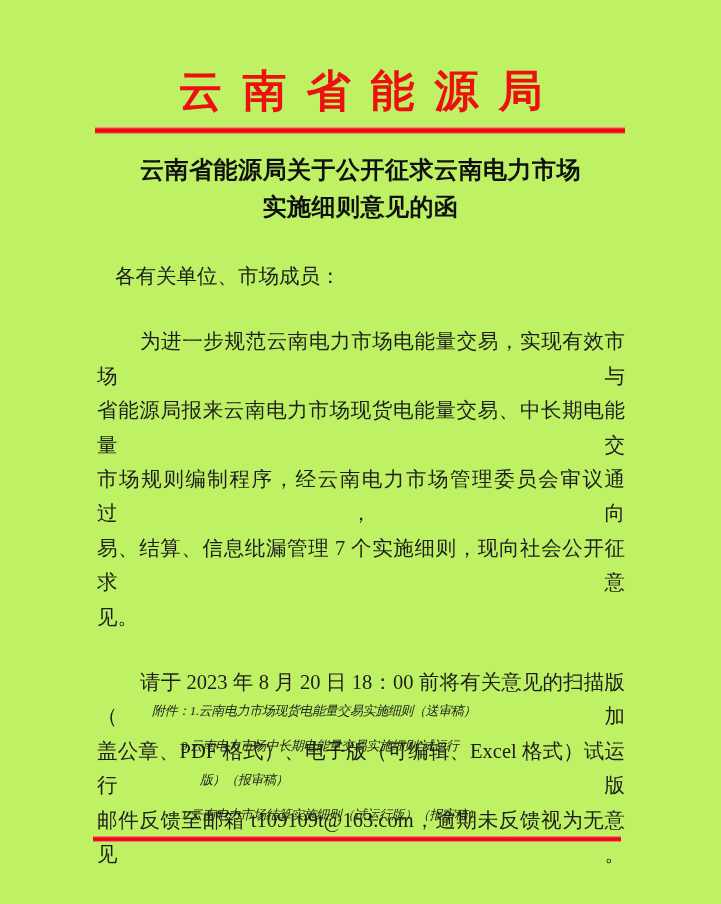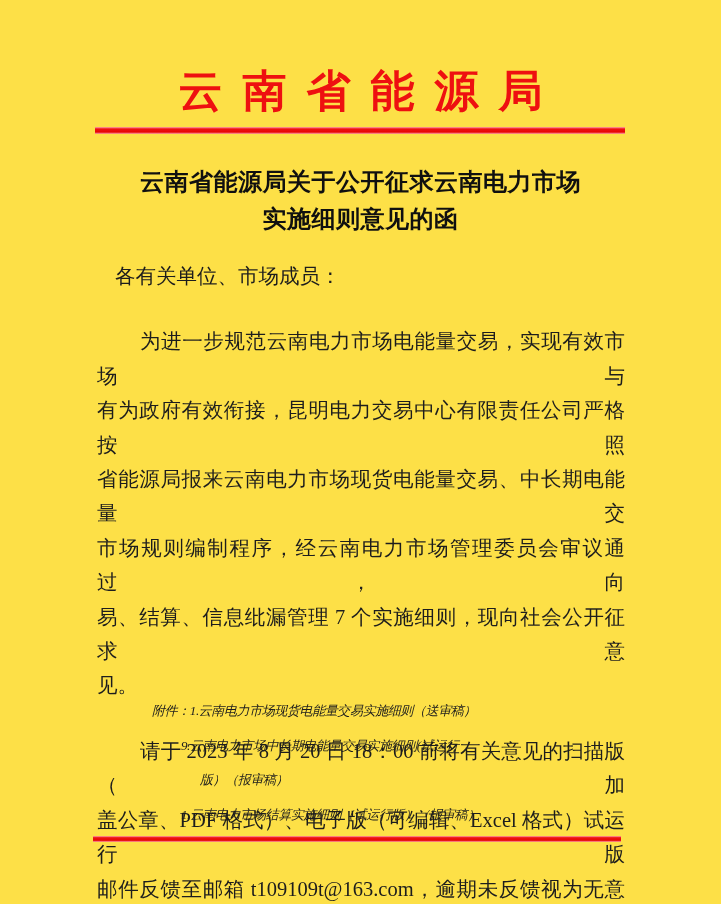--- a/index.html
+++ b/index.html
@@ -1,19 +1,19 @@
 <!DOCTYPE html>
 <html><head>
 <meta charset="utf-8">
 <style>
   html,body{margin:0;padding:0;background:#ffffff;}
   #page{
     position:relative;
     width:721px;height:904px;
-    background:#fde047;
+    background:#bef264;
     font-family:"Liberation Serif","DejaVu Serif",serif;
     overflow:hidden;
   }
   
   #agency{
     position:absolute;top:68px;left:0;width:721px;
     text-align:center;
     font-size:44px;line-height:48px;
     font-weight:600;
     color:#ee1010;
@@ -28,21 +28,20 @@
   }
   #rule-top{top:127px;}
   #rule-bottom{top:836px;left:93px;width:528px;height:6px;}
   
   #doc-title{
     position:absolute;top:152px;left:0;width:721px;
     text-align:center;
     font-size:24px;line-height:37px;
     font-weight:bold;color:#101010;
     letter-spacing:0.5px;
-    margin-top:12px;
   }
   
   #body-block{
     position:absolute;top:259px;left:97px;width:528px;
     font-size:20.5px;line-height:34.4px;
     color:#1d1d1d;
   }
   .bline{width:528px;}
   .j{text-align:justify;text-align-last:justify;}
   .sal{padding-left:18px;box-sizing:border-box;}
@@ -70,21 +69,20 @@
   <div id="rule-top" class="redrule"></div>
 
   <div id="doc-title">
     <div>云南省能源局关于公开征求云南电力市场</div>
     <div>实施细则意见的函</div>
   </div>
 
   <div id="body-block">
     <div class="bline sal">各有关单位、市场成员：</div>
     <div class="bline j ind">为进一步规范云南电力市场电能量交易，实现有效市场与</div>
-    <div class="bline j">有为政府有效衔接，昆明电力交易中心有限责任公司严格按照</div>
     <div class="bline j">省能源局报来云南电力市场现货电能量交易、中长期电能量交</div>
     <div class="bline j">市场规则编制程序，经云南电力市场管理委员会审议通过，向</div>
     <div class="bline j">易、结算、信息纰漏管理 7 个实施细则，现向社会公开征求意</div>
     <div class="bline">见。</div>
     <div class="bline j ind">请于 2023 年 8 月 20 日 18：00 前将有关意见的扫描版（加</div>
     <div class="bline j">盖公章、PDF 格式）、电子版（可编辑、Excel 格式）试运行版</div>
     <div class="bline j">邮件反馈至邮箱 t109109t@163.com，逾期未反馈视为无意见。</div>
     <div class="bline ind">此函。</div>
   </div>
 

